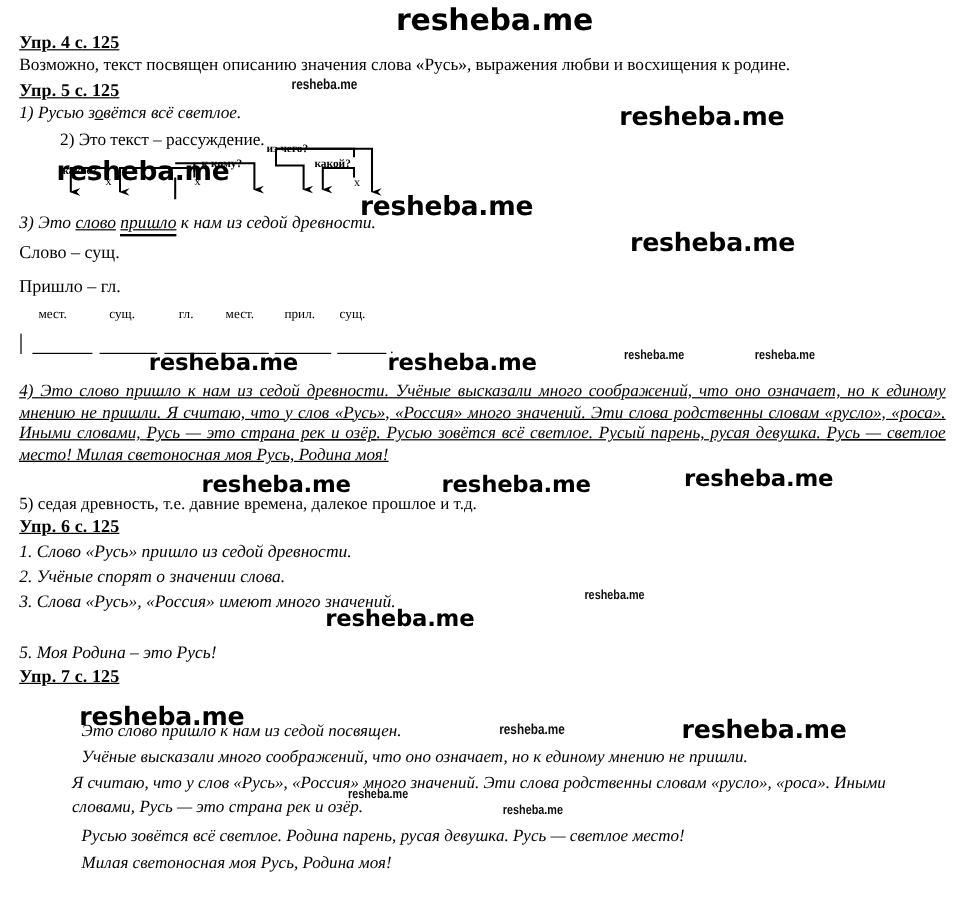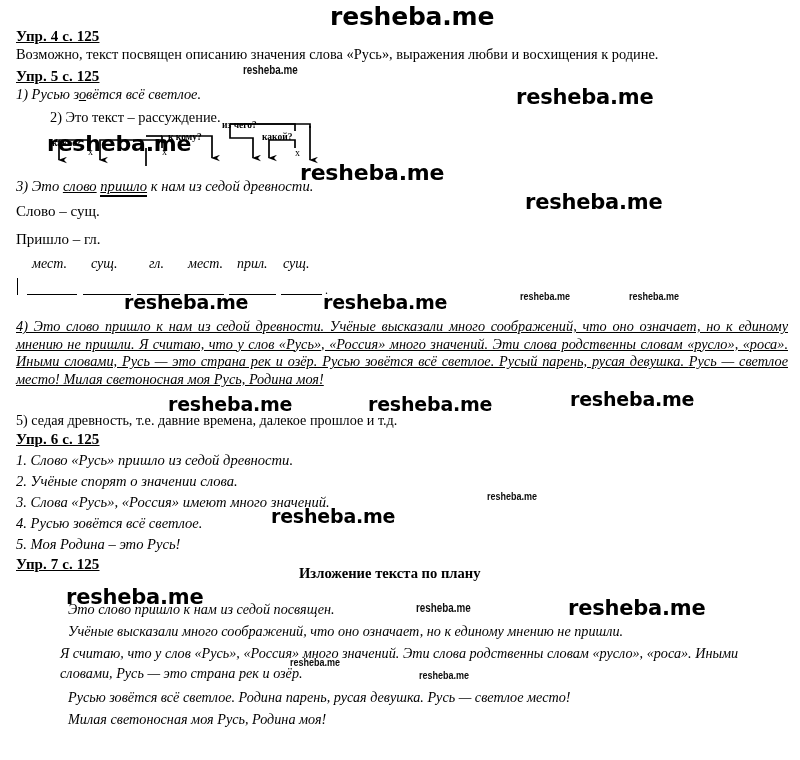--- a/index.html
+++ b/index.html
@@ -106,23 +106,22 @@
     position: absolute;
     font-family: "Liberation Serif", serif;
     font-size: 10px;
     white-space: nowrap;
   }
 
   
   #scheme { position: absolute; left: 0; top: 256px; width: 400px; height: 46px; }
   .pos-label {
     position: absolute;
-    font-size: 14px;
-    white-space: nowrap;
-    font-style: italic;
+    font-size: 11px;
+    white-space: nowrap;
   }
   .seg {
     position: absolute;
     height: 0;
     border-bottom: 1.6px solid #000;
   }
   .vbar {
     position: absolute;
     width: 0;
     border-left: 1.6px solid #000;
@@ -218,26 +217,24 @@
     <span>4) Это слово пришло к нам из седой древности. Учёные высказали много соображений, что оно означает, но к единому мнению не пришли. Я считаю, что у слов «Русь», «Россия» много значений. Эти слова родственны словам «русло», «роса». Иными словами, </span><span class="u">Русь — это страна рек и озёр</span><span>. Русью зовётся всё светлое. Русый парень, русая девушка. </span><span class="u">Русь — светлое место</span><span>! Милая светоносная моя Русь, Родина моя!</span>
   </div>
 
   <div class="abs body-line" style="left:16px; top:412px; font-size:14.2px;">5) седая древность, т.е. давние времена, далекое прошлое и т.д.</div>
 
   <div class="abs ex-head" style="left:16px; top:431px;">Упр. 6 с. 125</div>
 
   <div class="abs ital" style="left:16px; top:452px;">1. Слово «Русь» пришло из седой древности.</div>
   <div class="abs ital" style="left:16px; top:473px;">2. Учёные спорят о значении слова.</div>
   <div class="abs ital" style="left:16px; top:494px;">3. Слова «Русь», «Россия» имеют много значений.</div>
-  <div class="abs ital" style="left:16px; top:515px;">4. Русью зовётся всё светлое.</div>
   <div class="abs ital" style="left:16px; top:536px;">5. Моя Родина – это Русь!</div>
 
   <div class="abs ex-head" style="left:16px; top:556px;">Упр. 7 с. 125</div>
 
-  <div class="p7-title" style="left:299px; top:565px;">Изложение текста по плану</div>
 
   <div class="p7" style="left:68px; top:599px; width:700px;">Это слово пришло к нам из седой посвящен.</div>
   <div class="p7" style="left:68px; top:621px; width:710px;">Учёные высказали много соображений, что оно означает, но к единому мнению не пришли.</div>
   <div class="p7" style="left:60px; top:643px; width:716px; text-indent:0;">Я считаю, что у слов «Русь», «Россия» много значений. Эти слова родственны словам «русло», «роса». Иными словами, Русь — это страна рек и озёр.</div>
   <div class="p7" style="left:68px; top:687px; width:700px;">Русью зовётся всё светлое. Родина парень, русая девушка. Русь — светлое место!</div>
   <div class="p7" style="left:68px; top:709px; width:700px;">Милая светоносная моя Русь, Родина моя!</div>
 
   <div id="wm-layer">
       <div class="wm" style="left: 330px; top: 2px; font-size: 25px;">resheba.me</div>
       <div class="wm-thin" style="left: 243px; top: 63px; font-size: 12px;">resheba.me</div>

